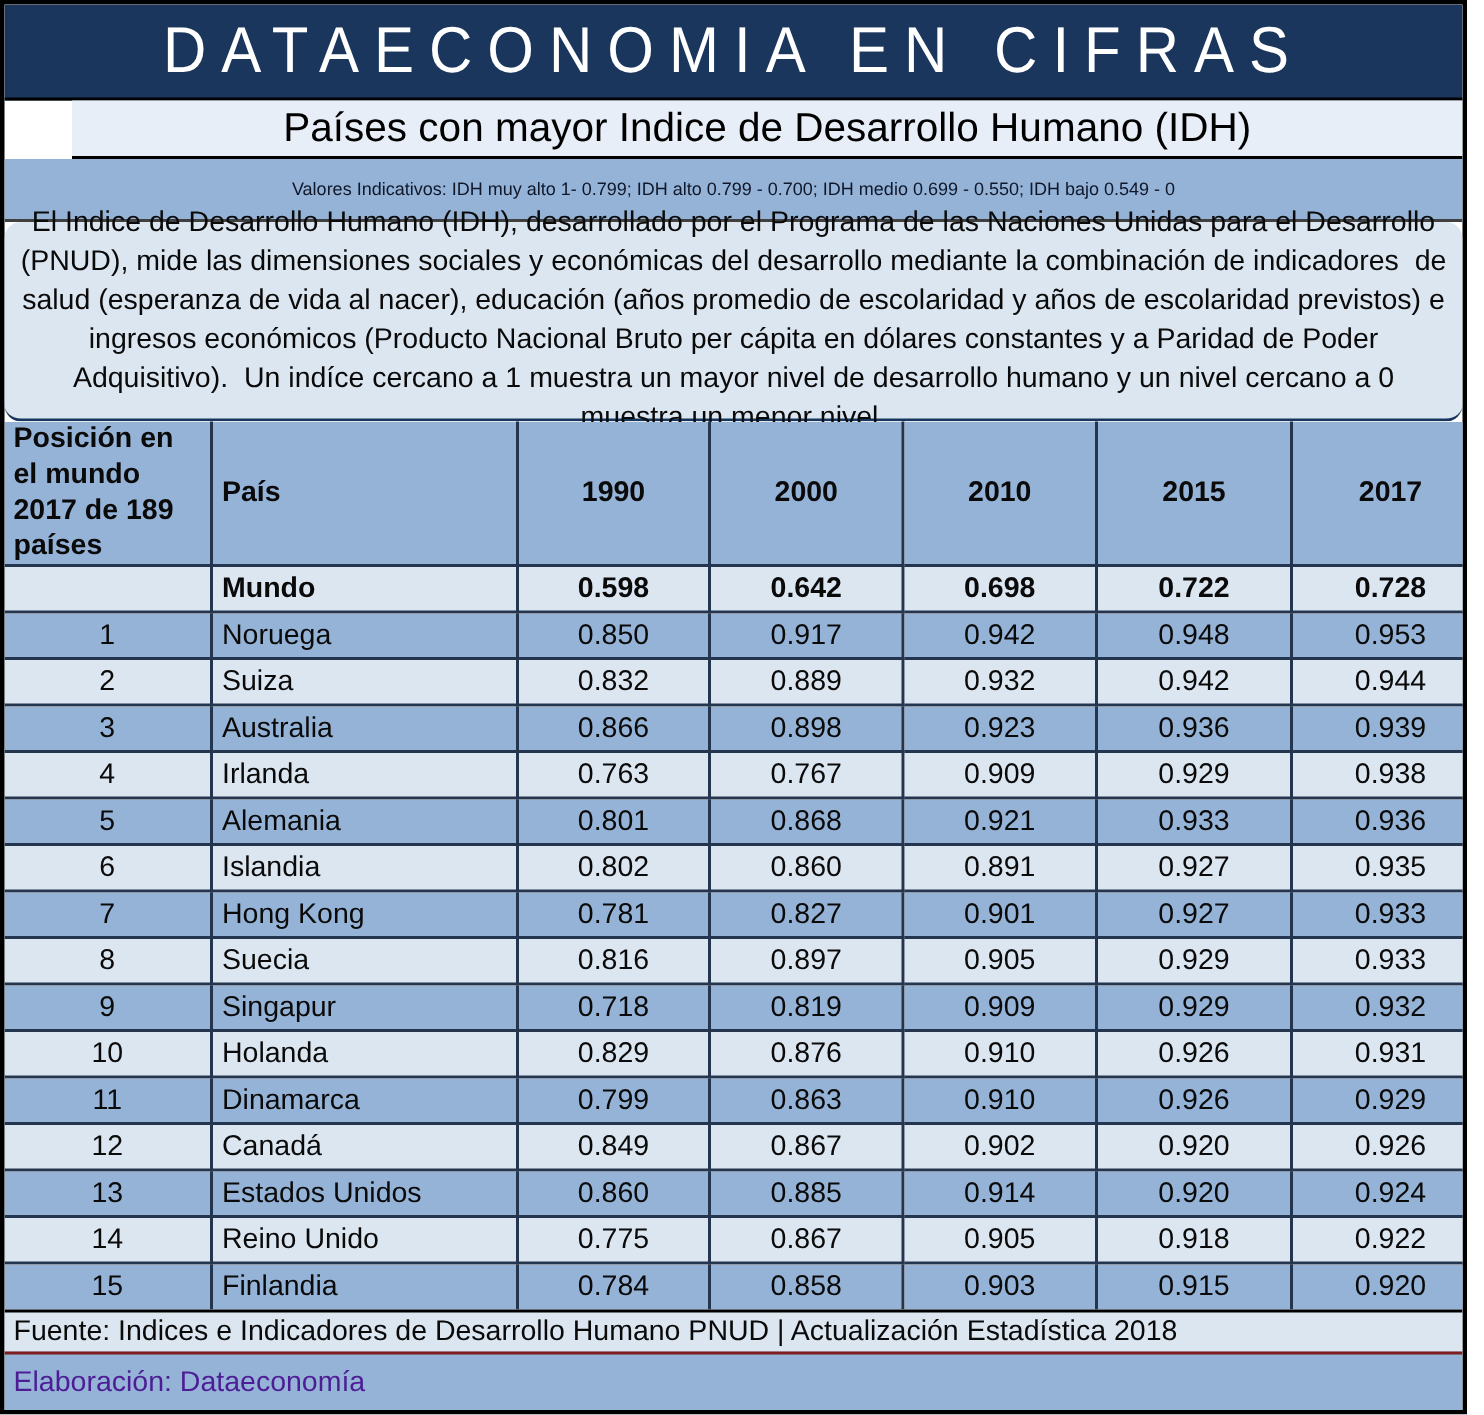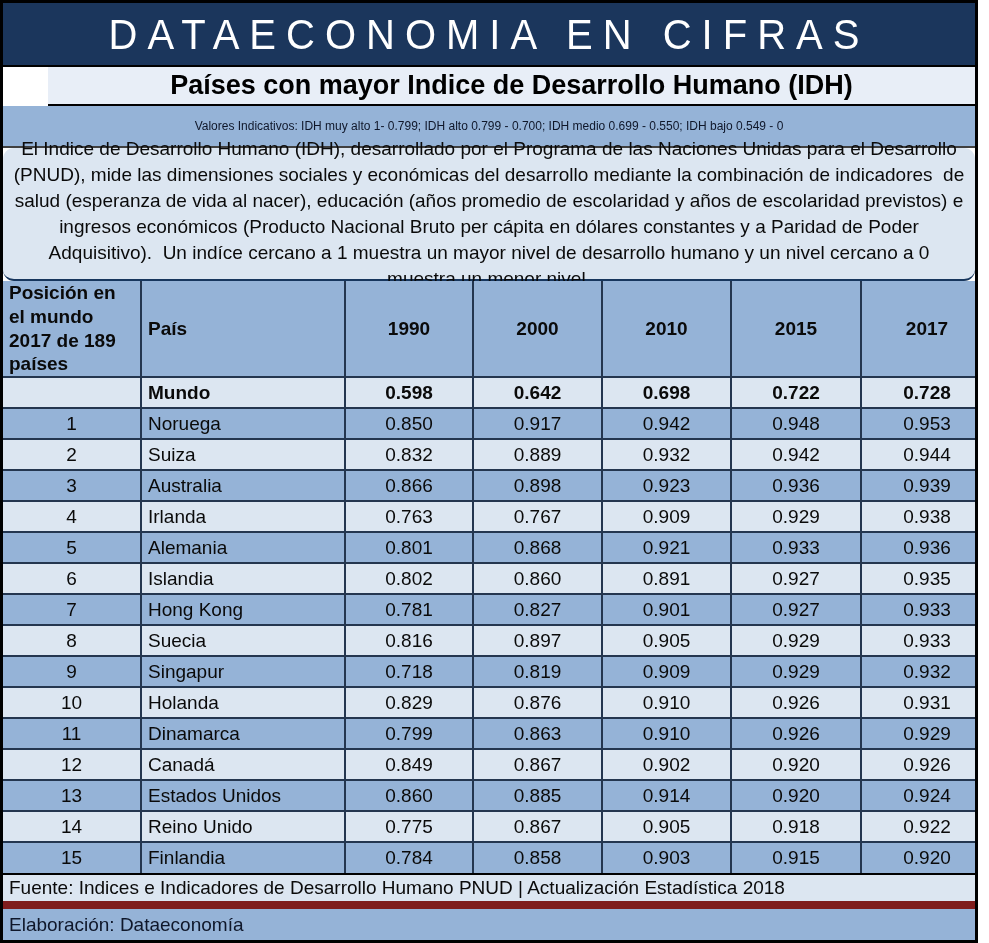--- a/index.html
+++ b/index.html
@@ -24,21 +24,21 @@
     letter-spacing: 10px;
     font-weight: normal;
     transform: scaleY(1.08);
     white-space: nowrap;
   }
   .title-bar {
     height: 37px; flex: 0 0 37px;
     background: #E8EEF7;
     border-bottom: 2px solid #000000;
     display: flex; align-items: center; justify-content: center;
-    font-size: 27px; font-weight: bold; color: #000000; margin-left: 45px;
+    font-size: 27px; font-weight: normal; color: #000000; margin-left: 45px;
   }
   .indicative-bar {
     height: 40px; flex: 0 0 40px;
     background: #95B3D7;
     border-bottom: 2px solid #404040;
     display: flex; align-items: center; justify-content: center;
     font-size: 12px; color: #0f172a;
   }
   .description {
     height: 133px; flex: 0 0 133px;
@@ -78,24 +78,24 @@
     height: 26px; flex: 0 0 26px;
     background: #DCE6F1;
     border-top: 2px solid #000000;
     display: flex; align-items: center;
     padding-left: 6px;
     font-size: 19px; color: #0a0a0a;
   }
   .footer-elab {
     flex: 1 1 auto;
     background: #95B3D7;
-    border-top: 8px solid #7f1d1d;
+    border-top: 2px solid #7f1d1d;
     display: flex; align-items: center;
     padding-left: 6px;
-    font-size: 19px; color: #0f172a;
+    font-size: 19px; color: #4c1d95;
   }
 </style>
 </head>
 <body>
 
 <div class="page">
 
   <div class="banner">
     <span class="banner-title">DATAECONOMIA EN CIFRAS</span>
   </div>

